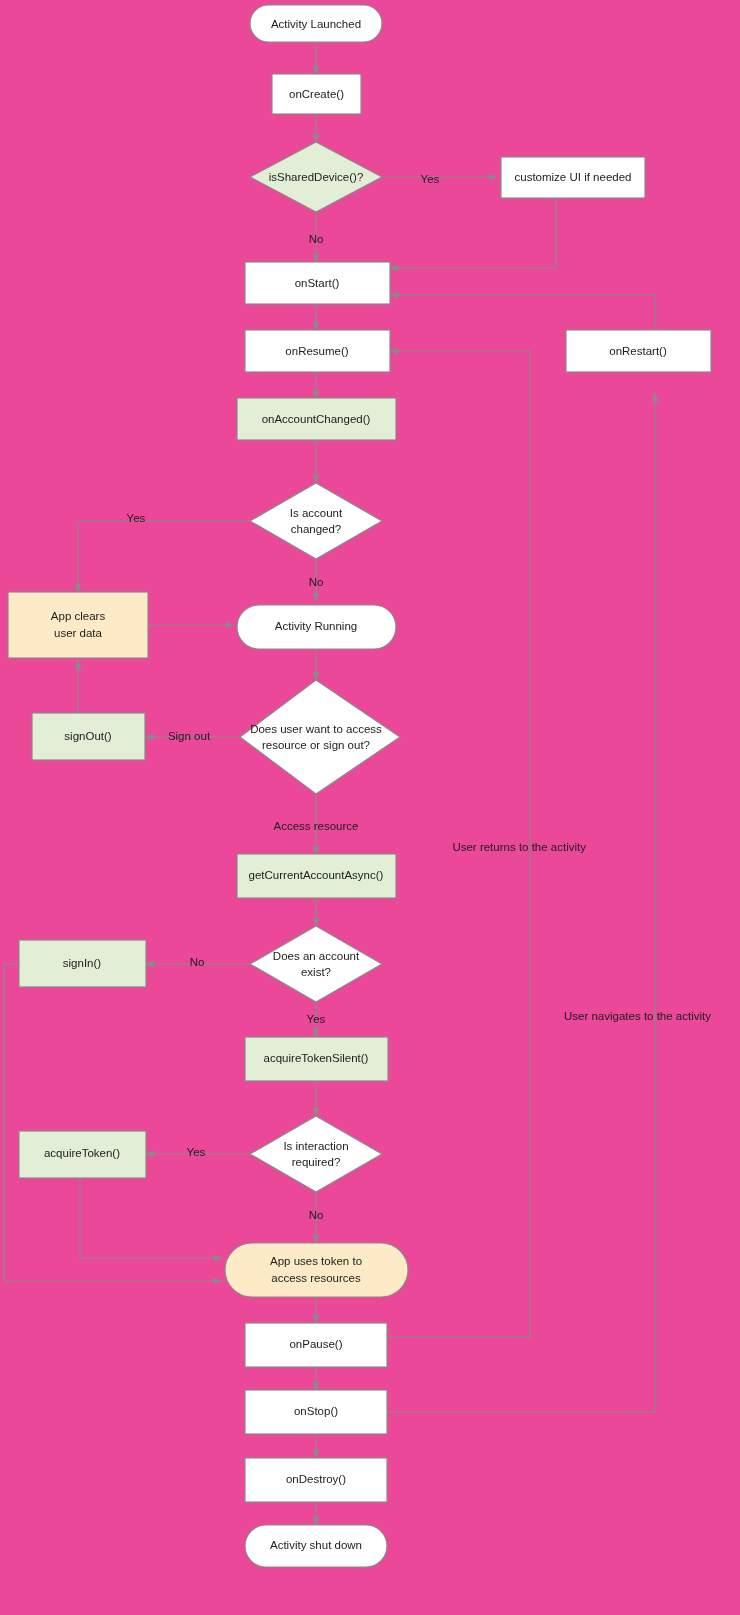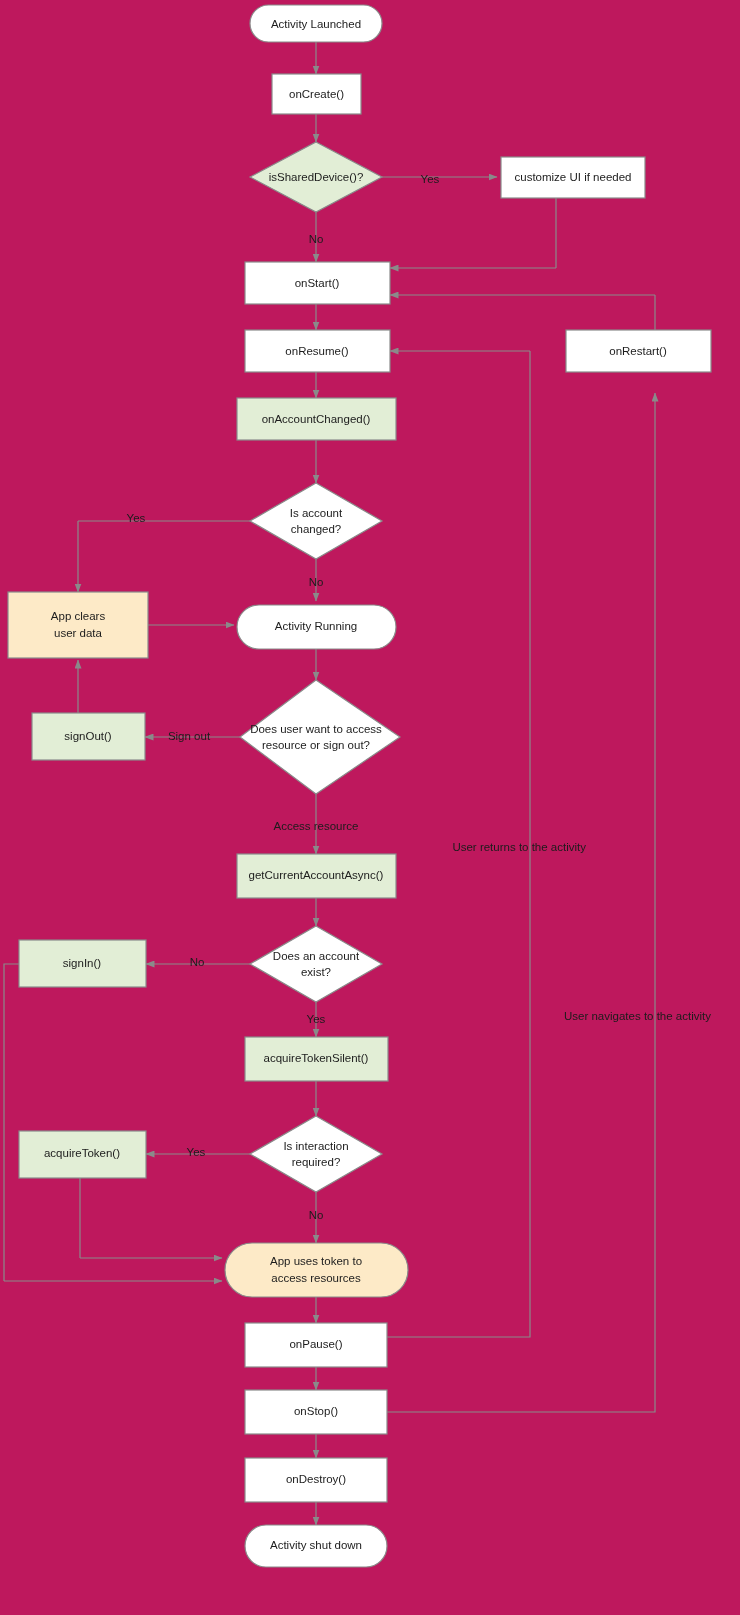--- a/index.html
+++ b/index.html
@@ -4,21 +4,21 @@
 <style>
   html, body {
     margin: 0;
     padding: 0;
     background: #ffffff;
   }
   #diagram-root {
     position: relative;
     width: 740px;
     height: 1615px;
-    background: #be185d;
+    background: #ec4899;
     font-family: "Liberation Sans", sans-serif;
     text-decoration: underline;
   }
   svg#flowchart {
     display: block;
     width: 740px;
     height: 1615px;
   }
   .node-shape {
     stroke: #8a8a8a;

